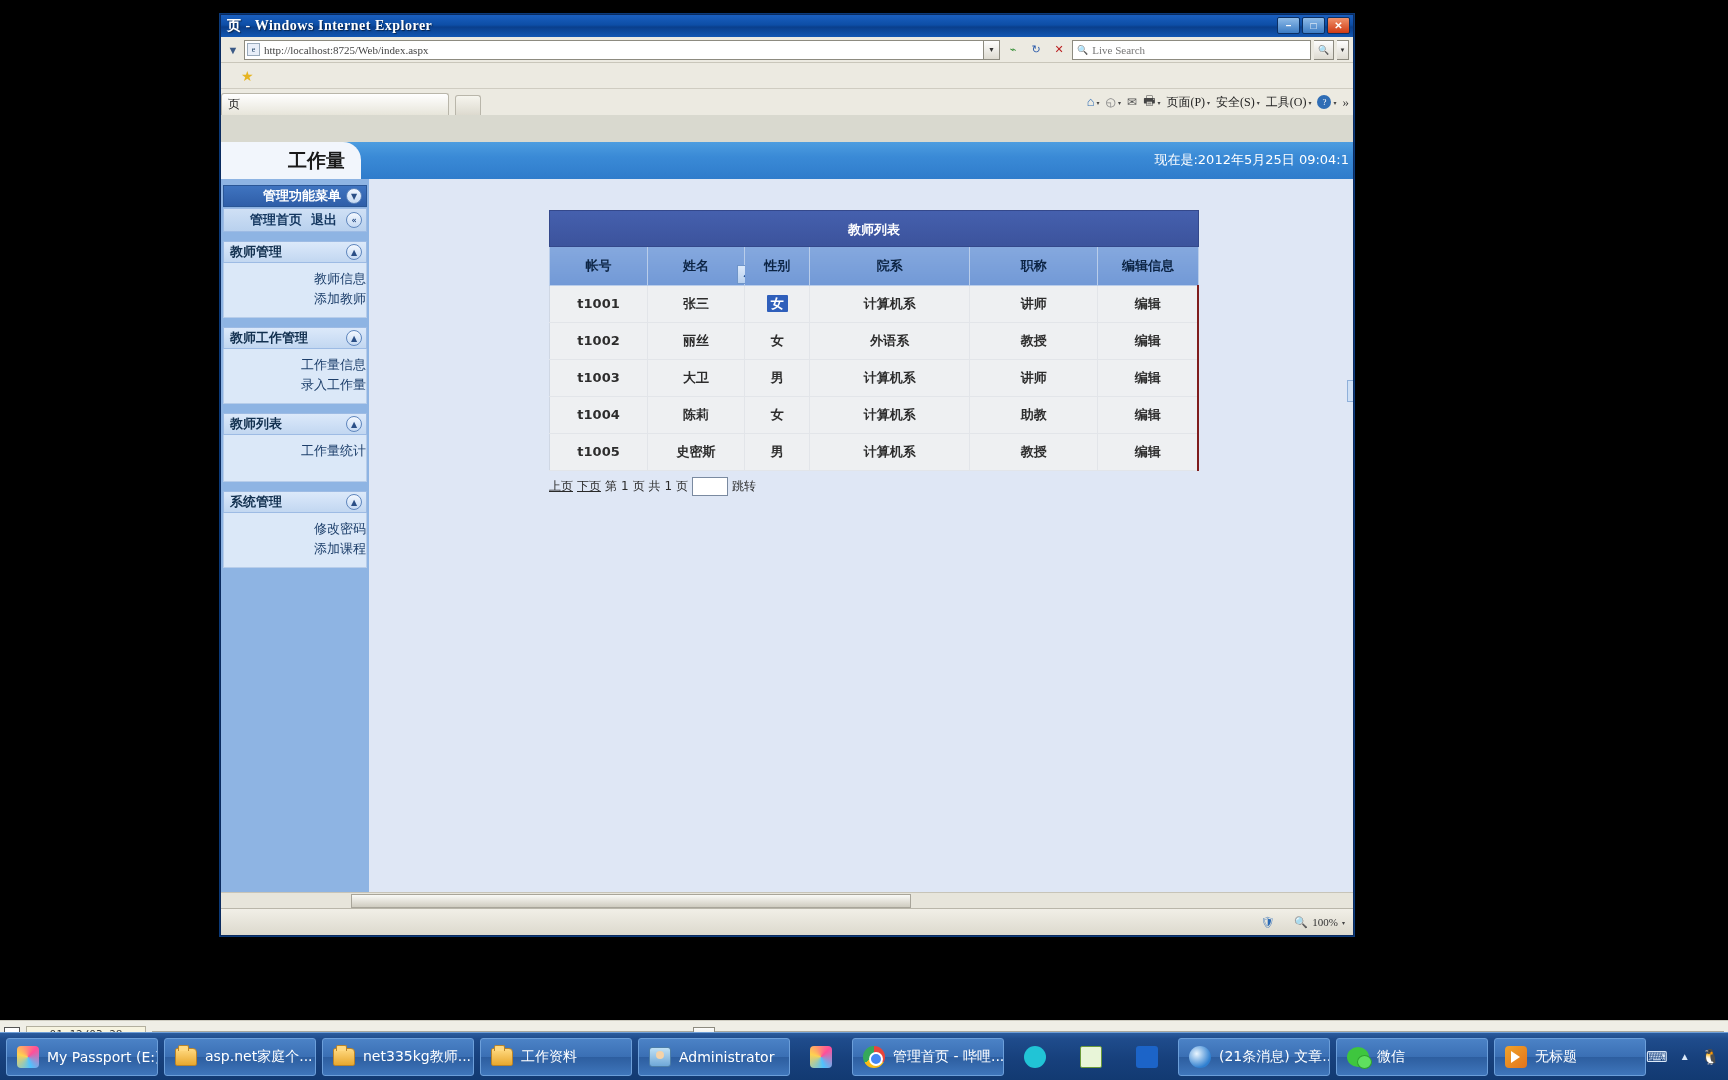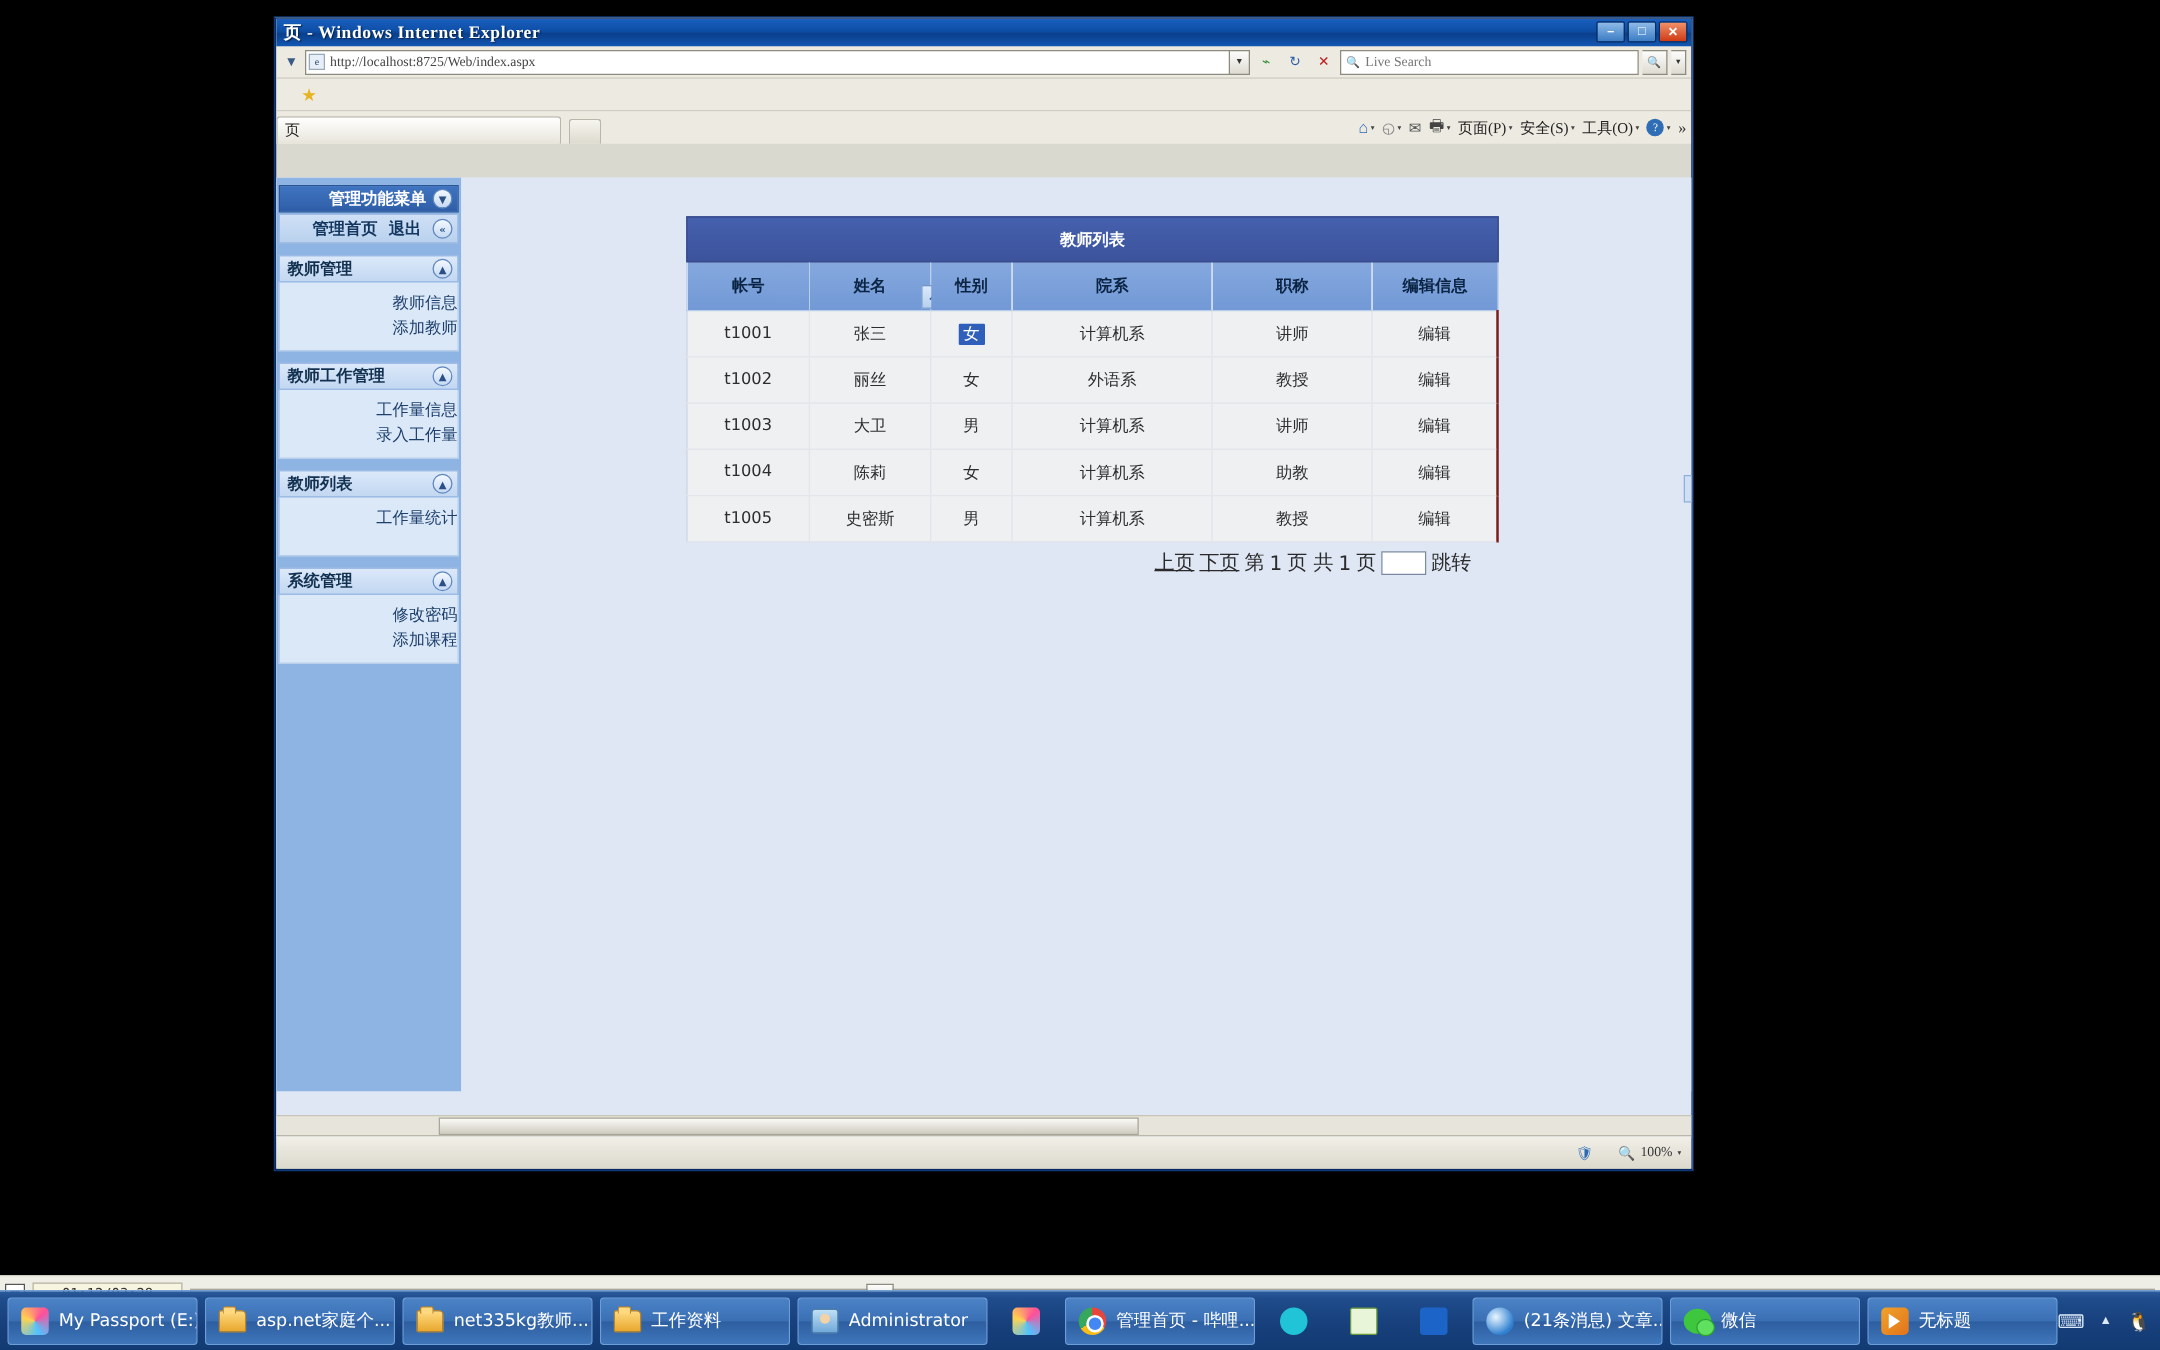--- a/index.html
+++ b/index.html
@@ -261,20 +261,21 @@
     height: 38px;
     border: 1px solid #b9cdea; border-top:none;
     position: relative;
   }
   table.list td {
     background:#eef0f2; color:#2d2d2d; font-size:13px;
     font-family:"DejaVu Sans",sans-serif;
     height: 37px; text-align:center;
     border-bottom: 1px solid #e2e5e9;
     border-left: 1px solid #e2e5e9;
+    font-weight: bold;
   }
   table.list td:first-child { border-left: 1px solid #cfd7e4; }
   table.list td:last-child  { border-right: 2px solid #7f1d1d; }
   .col-acct { width: 98px; }
   .col-name { width: 97px; }
   .col-sex  { width: 65px; }
   .col-dept { width: 160px; }
   .col-title{ width: 128px; }
   .col-edit { width: 100px; }
   .acct-txt { color:#555; }
@@ -286,22 +287,22 @@
     width: 19px; height: 19px;
     background: linear-gradient(to bottom,#dce9fb,#b8d0ee);
     border:1px solid #6f95c9;
     display:flex;align-items:center;justify-content:center;
     color:#1c4c91; font-size:11px;
   }
 
   .pager {
     width: 650px; text-align: right;
     margin-top: 6px;
-    font-family:"DejaVu Sans",sans-serif; font-size:16px; color:#2a2a2a;
-    display:flex; justify-content:flex-end; align-items:center; gap:4px;
+    font-family:"DejaVu Sans",sans-serif; font-size:12px; color:#2a2a2a;
+    display:flex; align-items:center; gap:4px;
     padding-right: 22px;
   }
   .pager a { color:#2a2a2a; text-decoration: underline; }
   .pg-input {
     width: 36px; height: 19px; background:#fff; border:1px solid #7a8aa0;
     display:inline-block;
   }
 
   
   .cursor {
@@ -507,20 +508,26 @@
         <div class="cmd-item">
           <span class="ico-help">?</span>
           <span class="caret">▾</span>
         </div>
         <span class="chev-more">»</span>
       </div>
     </div>
 
     <div class="page">
 
+      <div class="app-banner">
+        <div class="banner-tab">
+          <span class="banner-tab-text">工作量</span>
+        </div>
+        <div class="banner-date">现在是:2012年5月25日 09:04:1</div>
+      </div>
 
       <div class="app-body">
 
         <div class="sidebar">
           <div class="menu-title">
             <span>管理功能菜单</span>
             <span class="round-btn">▼</span>
           </div>
           <div class="menu-sub">
             <span>管理首页</span>

